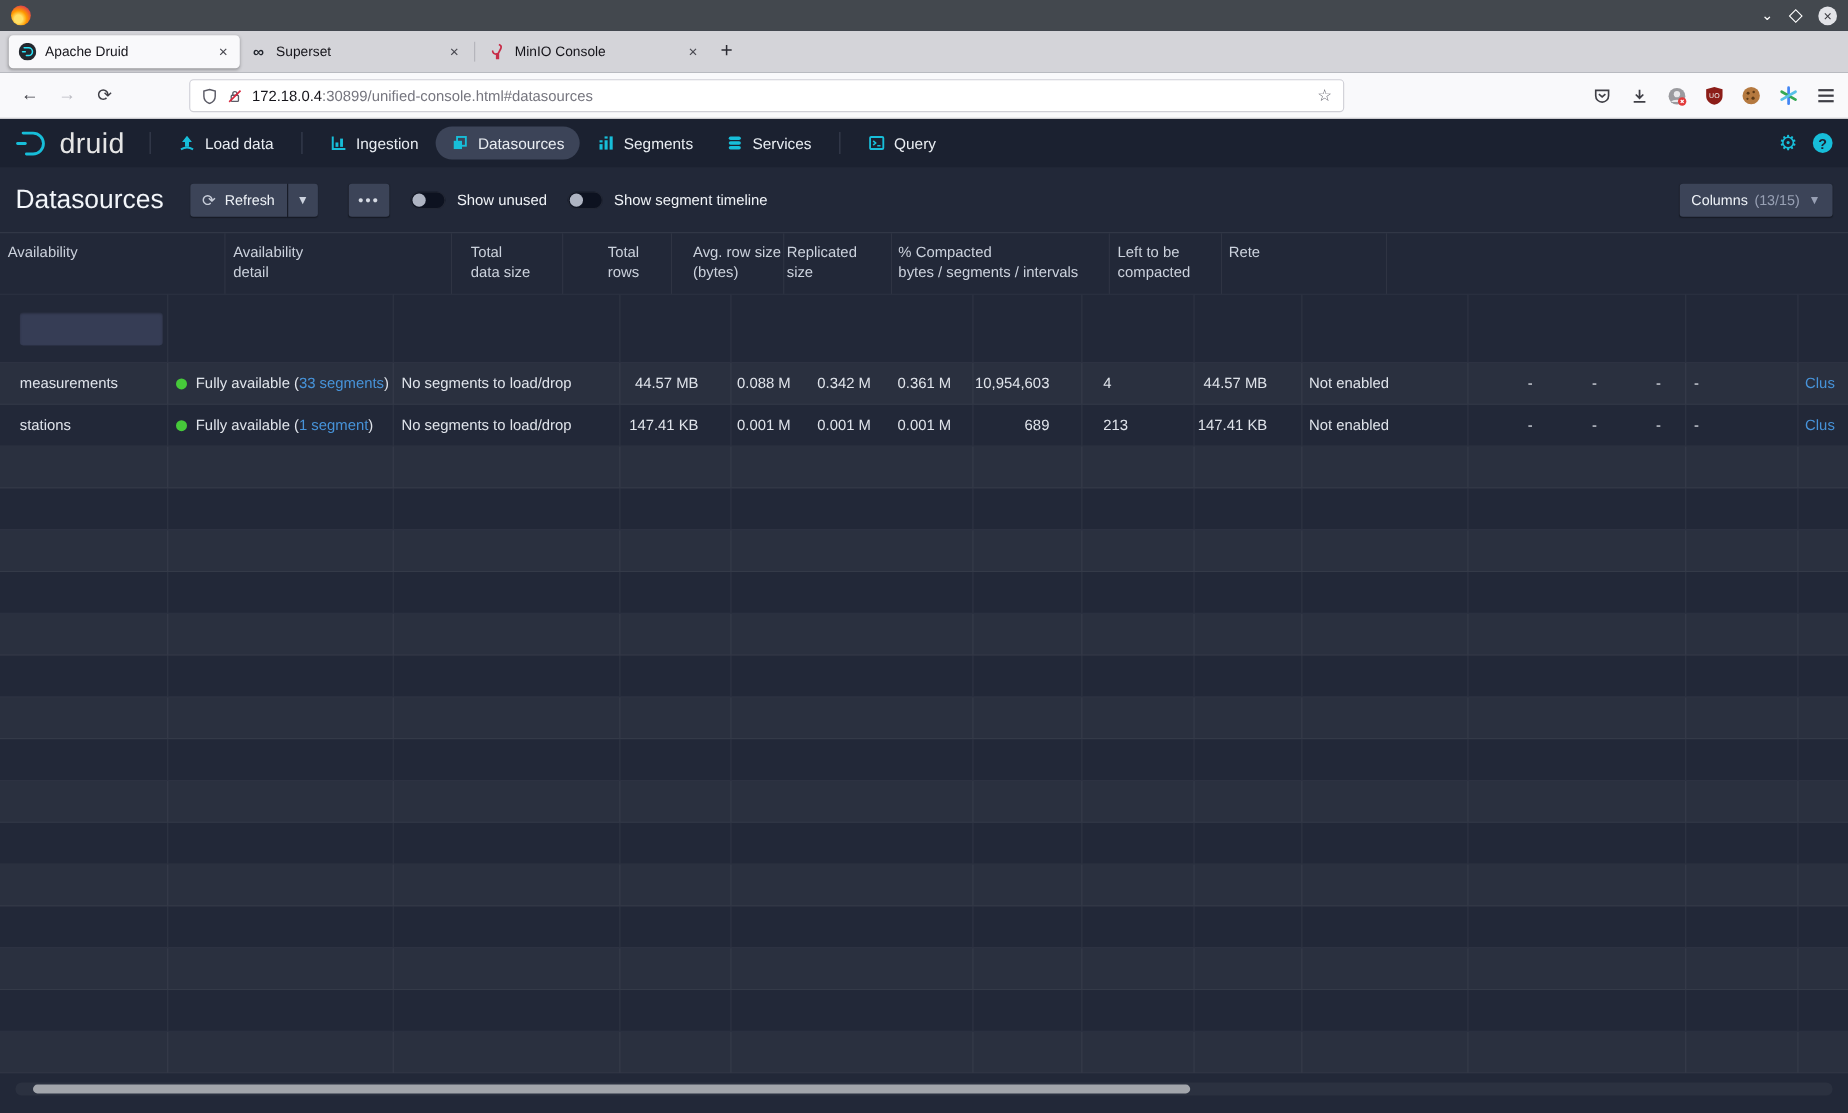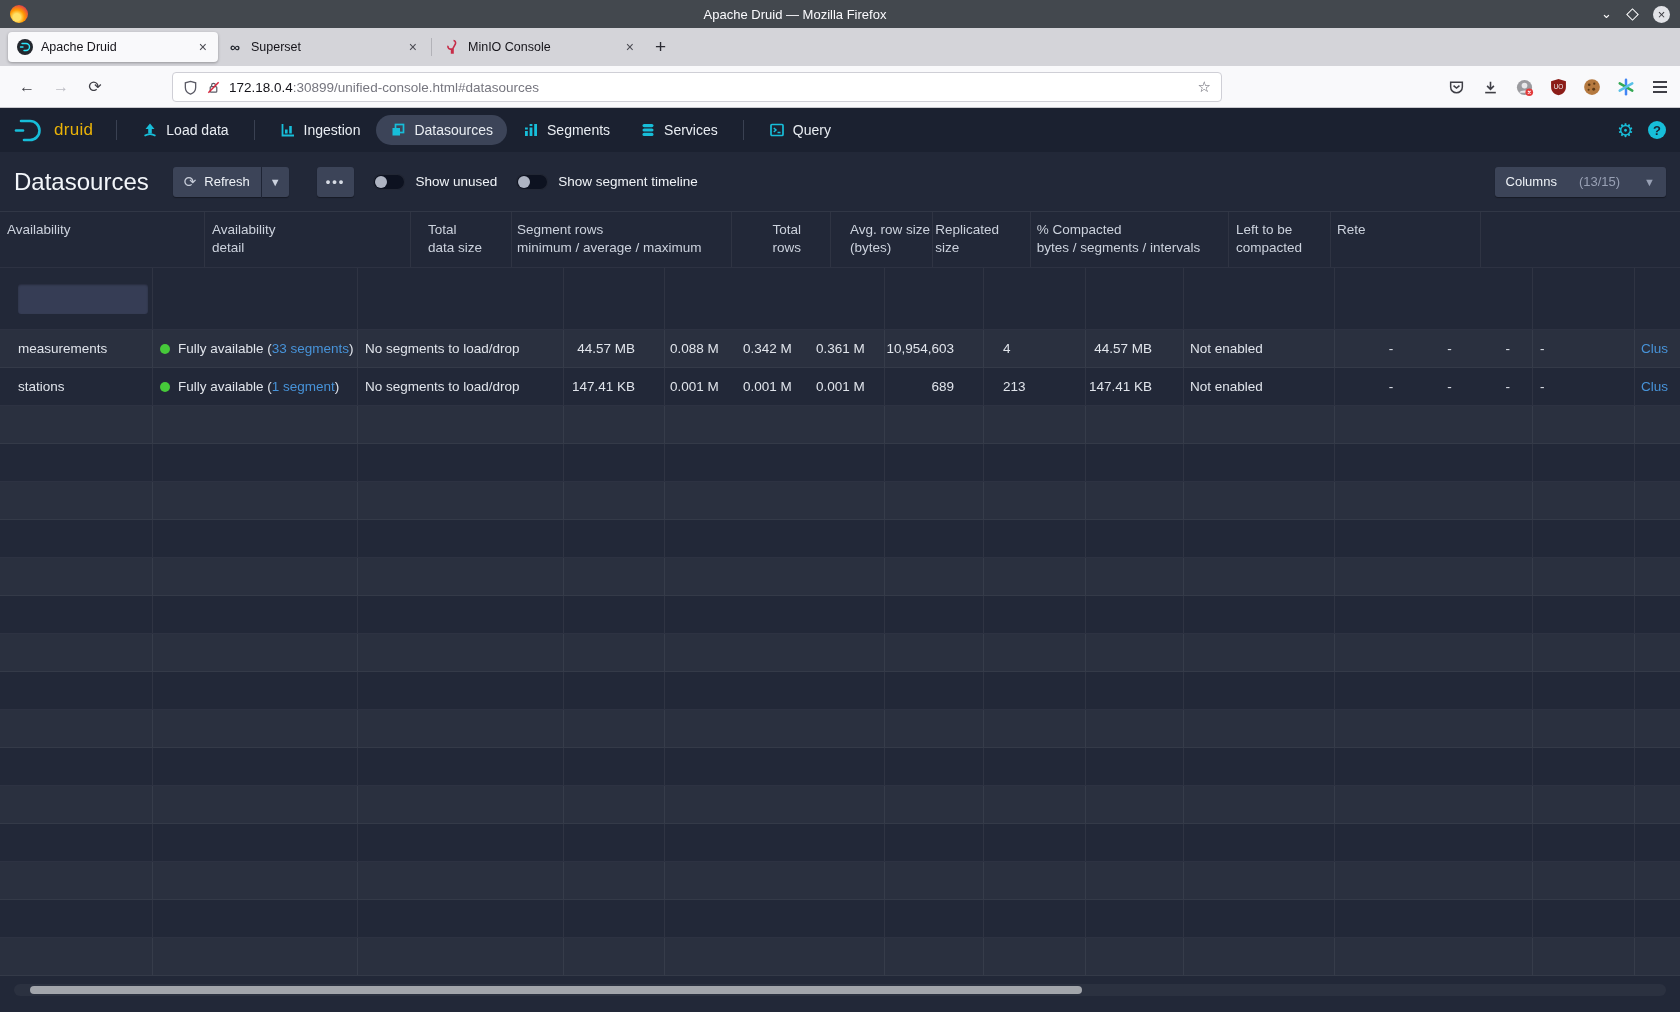--- a/index.html
+++ b/index.html
@@ -33,42 +33,42 @@
 .url-rest{color:#76767f}
 .url-star{margin-left:auto;color:#5b5b66;font-size:15px}
 .tb-icons{position:absolute;right:10px;top:6px;height:30px;display:flex;align-items:center;gap:14px}
 .tb-icons .ticon{width:20px;height:20px;display:flex;align-items:center;justify-content:center;font-size:15px;color:#3f3f46}
 .burger{display:flex;flex-direction:column;gap:3px}
 .burger i{display:block;width:14px;height:2px;background:#3f3f46}
 
 
 .druidnav{height:44px;background:#1b2130;display:flex;align-items:center;color:#e9edf2}
 .brand{display:flex;align-items:center;gap:7px;margin:0 13px}
-.brand-text{font-size:17px;color:#eab308;letter-spacing:.3px}
+.brand-text{font-size:26px;color:#e5e5e5;letter-spacing:.3px}
 .nav-sep{width:1px;height:20px;background:#3a4152;margin:0 10px}
 .nav-item{display:flex;align-items:center;gap:8px;height:30px;padding:0 14px;border-radius:15px;font-size:14px;margin:0 1px;white-space:nowrap}
 .nav-item.active{background:#3c4458}
 .nav-item svg{flex:none}
 .nav-right{margin-left:auto;display:flex;align-items:center;gap:14px;margin-right:14px}
 .gear{font-size:19px;color:#17bed9;font-family:"DejaVu Sans",sans-serif}
 .help{width:18px;height:18px;border-radius:50%;background:#17bed9;color:#1b2130;font-size:13px;font-weight:bold;display:flex;align-items:center;justify-content:center}
 
 
 .page-header{height:59px;display:flex;align-items:center;padding:0 14px}
 .page-title{font-size:24px;color:#f3f6fa;margin-right:24px}
 .btn{background:#3c4458;border-radius:3px;height:30px;display:flex;align-items:center;padding:0 11px;font-size:13px;color:#eef2f7;box-shadow:0 1px 1px rgba(0,0,0,.35)}
 .btn-group{display:flex;gap:1px}
 .btn-main{border-radius:3px 0 0 3px;gap:8px}
 .btn-caret{border-radius:0 3px 3px 0;padding:0 8px;color:#ccd2de;font-size:11px}
 .r-icon{font-size:15px;color:#c7cdd9;font-family:"DejaVu Sans",sans-serif}
 .more-btn{margin-left:28px;letter-spacing:2px;font-weight:bold;color:#d6dbe4;padding:0 9px}
 .switch-wrap{display:flex;align-items:center;gap:10px;margin-left:19px;font-size:13.5px;color:#f0f3f7}
 .switch{width:32px;height:16px;border-radius:8px;background:#0d1220;position:relative;box-shadow:inset 0 0 0 1px rgba(255,255,255,.09);flex:none}
 .switch .knob{position:absolute;left:2px;top:2px;width:12px;height:12px;border-radius:50%;background:#aeb4c2}
-.columns-btn{margin-left:auto;gap:22px}
+.columns-btn{margin-left:auto;gap:6px}
 .cols-count{color:#98a0b4}
 .cols-caret{color:#98a0b4;font-size:11px;margin-left:2px}
 
 
 .dtable{width:1680px;overflow:hidden;border-top:1px solid rgba(255,255,255,.07)}
 .trow{display:flex;width:1785px;border-bottom:1px solid rgba(255,255,255,.05)}
 .trow.striped{background:rgba(255,255,255,.038)}
 .cell{flex:none;border-right:1px solid rgba(255,255,255,.06);display:flex;align-items:center;font-size:13.5px;color:#e0e4eb;white-space:nowrap;overflow:hidden}
 .thead{height:56px}
 .thead .cell{align-items:flex-start;padding-top:9px;color:#ccd2dd}
@@ -82,21 +82,20 @@
 
 
 .hscroll-track{position:absolute;left:14px;right:14px;top:984px;height:12px;border-radius:6px;background:rgba(255,255,255,.045)}
 .hscroll-thumb{position:absolute;left:16px;top:2px;width:1052px;height:8px;border-radius:4px;background:#a2a5ab}
 </style>
 </head>
 <body>
 
 <div class="titlebar">
   <div class="ff-logo"></div>
-  <div class="win-title">Apache Druid — Mozilla Firefox</div>
   <div class="win-controls">
     <span class="wc-chevron">⌄</span>
     <span class="wc-diamond"></span>
     <span class="wc-close">×</span>
   </div>
 </div>
 
 <div class="tabbar">
   <div id="tabs" style="display:flex;align-items:center">
       <div class="tab active">
@@ -330,26 +329,20 @@
           <div>Availability</div>
           <div>detail</div>
         </div>
       </div>
       <div class="cell" style="width: 101px; justify-content: flex-end; padding-right: 29px;">
         <div class="hlines">
           <div>Total</div>
           <div>data size</div>
         </div>
       </div>
-      <div class="cell" style="width: 220px; padding-left: 5px;">
-        <div class="hlines">
-          <div>Segment rows</div>
-          <div>minimum / average / maximum</div>
-        </div>
-      </div>
       <div class="cell" style="width: 99px; justify-content: flex-end; padding-right: 29px;">
         <div class="hlines">
           <div>Total</div>
           <div>rows</div>
         </div>
       </div>
       <div class="cell" style="width: 102px; padding-left: 19px;">
         <div class="hlines">
           <div>Avg. row size</div>
           <div>(bytes)</div>

